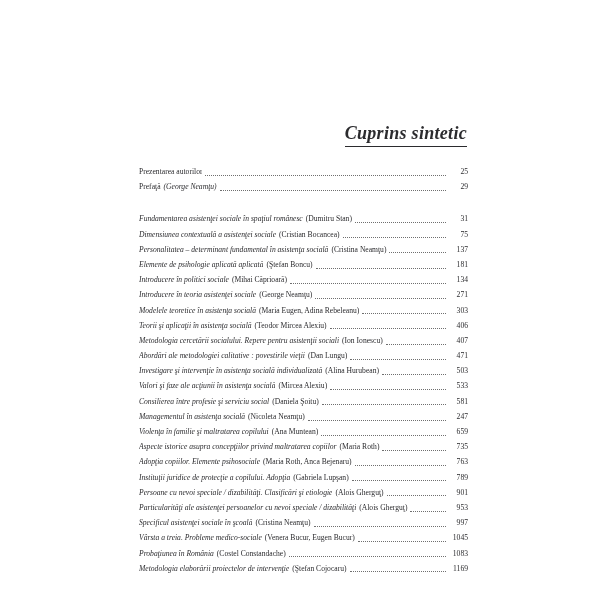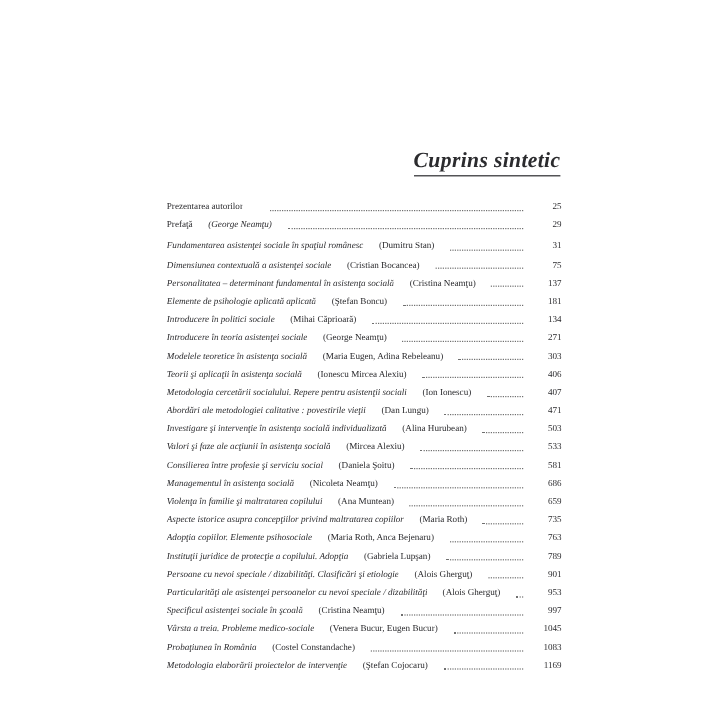--- a/index.html
+++ b/index.html
@@ -35,21 +35,20 @@
     position:absolute;
     top:164px;left:139px;right:132px;
     font-size:7.6px;
   }
   .row{
     display:flex;
     align-items:baseline;
     height:15.2px;
     line-height:15.2px;
     overflow:hidden;
-    gap:10px;
   }
   .t{
     white-space:nowrap;
     flex:0 1 auto;
     min-width:0;
     overflow:hidden;
   }
   .a{
     white-space:nowrap;
     flex:0 0 auto;
@@ -66,21 +65,21 @@
     border-bottom:1px dotted var(--dots);
     align-self:flex-end;
     margin:0 2px 3.5px 3px;
   }
   .pg{
     flex:0 0 auto;
     min-width:20px;
     text-align:right;
     white-space:nowrap;
   }
-  .sec-chapters{margin-top:3px;}
+  .sec-chapters{margin-top:17px;}
 </style>
 </head>
 <body>
 
 <div class="page">
   <h1 class="title">Cuprins sintetic</h1>
   <div class="toc">
     <div class="sec sec-front" id="sec-front">
         <div class="row front">
     <span class="t">Prezentarea autorilor</span>
@@ -133,21 +132,21 @@
     <span class="pg">271</span>
   </div>
         <div class="row chapter">
     <span class="t">Modelele teoretice în asistenţa socială</span>
     <span class="a">(Maria Eugen, Adina Rebeleanu)</span>
     <span class="leader"></span>
     <span class="pg">303</span>
   </div>
         <div class="row chapter">
     <span class="t">Teorii şi aplicaţii în asistenţa socială</span>
-    <span class="a">(Ionescu Mircea Alexiu)</span>
+    <span class="a">(Teodor Mircea Alexiu)</span>
     <span class="leader"></span>
     <span class="pg">406</span>
   </div>
         <div class="row chapter">
     <span class="t">Metodologia cercetării socialului. Repere pentru asistenţii sociali</span>
     <span class="a">(Ion Ionescu)</span>
     <span class="leader"></span>
     <span class="pg">407</span>
   </div>
         <div class="row chapter">
@@ -171,21 +170,21 @@
         <div class="row chapter">
     <span class="t">Consilierea între profesie şi serviciu social</span>
     <span class="a">(Daniela Şoitu)</span>
     <span class="leader"></span>
     <span class="pg">581</span>
   </div>
         <div class="row chapter">
     <span class="t">Managementul în asistenţa socială</span>
     <span class="a">(Nicoleta Neamţu)</span>
     <span class="leader"></span>
-    <span class="pg">686</span>
+    <span class="pg">247</span>
   </div>
         <div class="row chapter">
     <span class="t">Violenţa în familie şi maltratarea copilului</span>
     <span class="a">(Ana Muntean)</span>
     <span class="leader"></span>
     <span class="pg">659</span>
   </div>
         <div class="row chapter">
     <span class="t">Aspecte istorice asupra concepţiilor privind maltratarea copiilor</span>
     <span class="a">(Maria Roth)</span>

